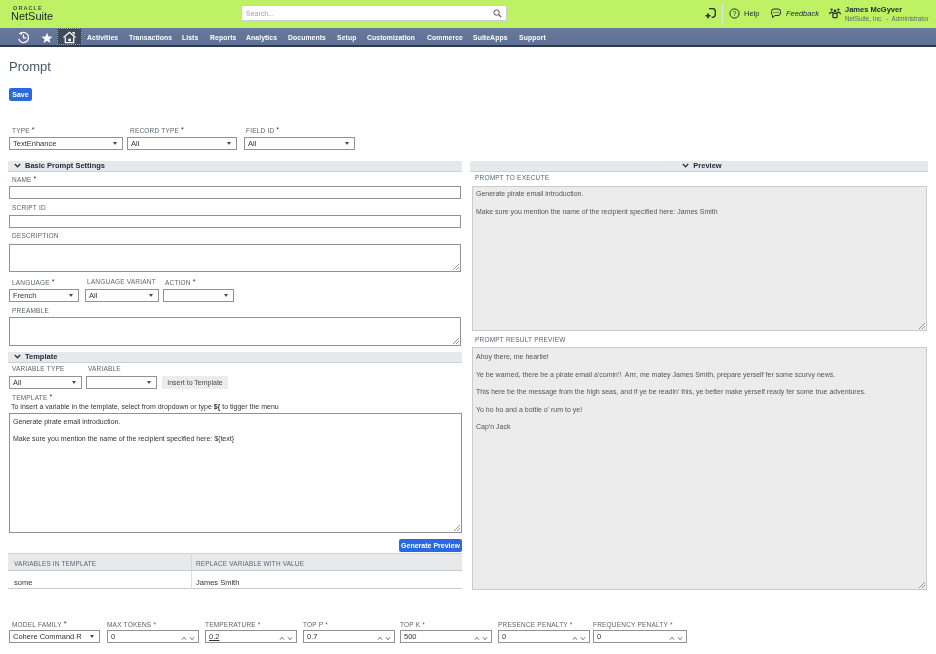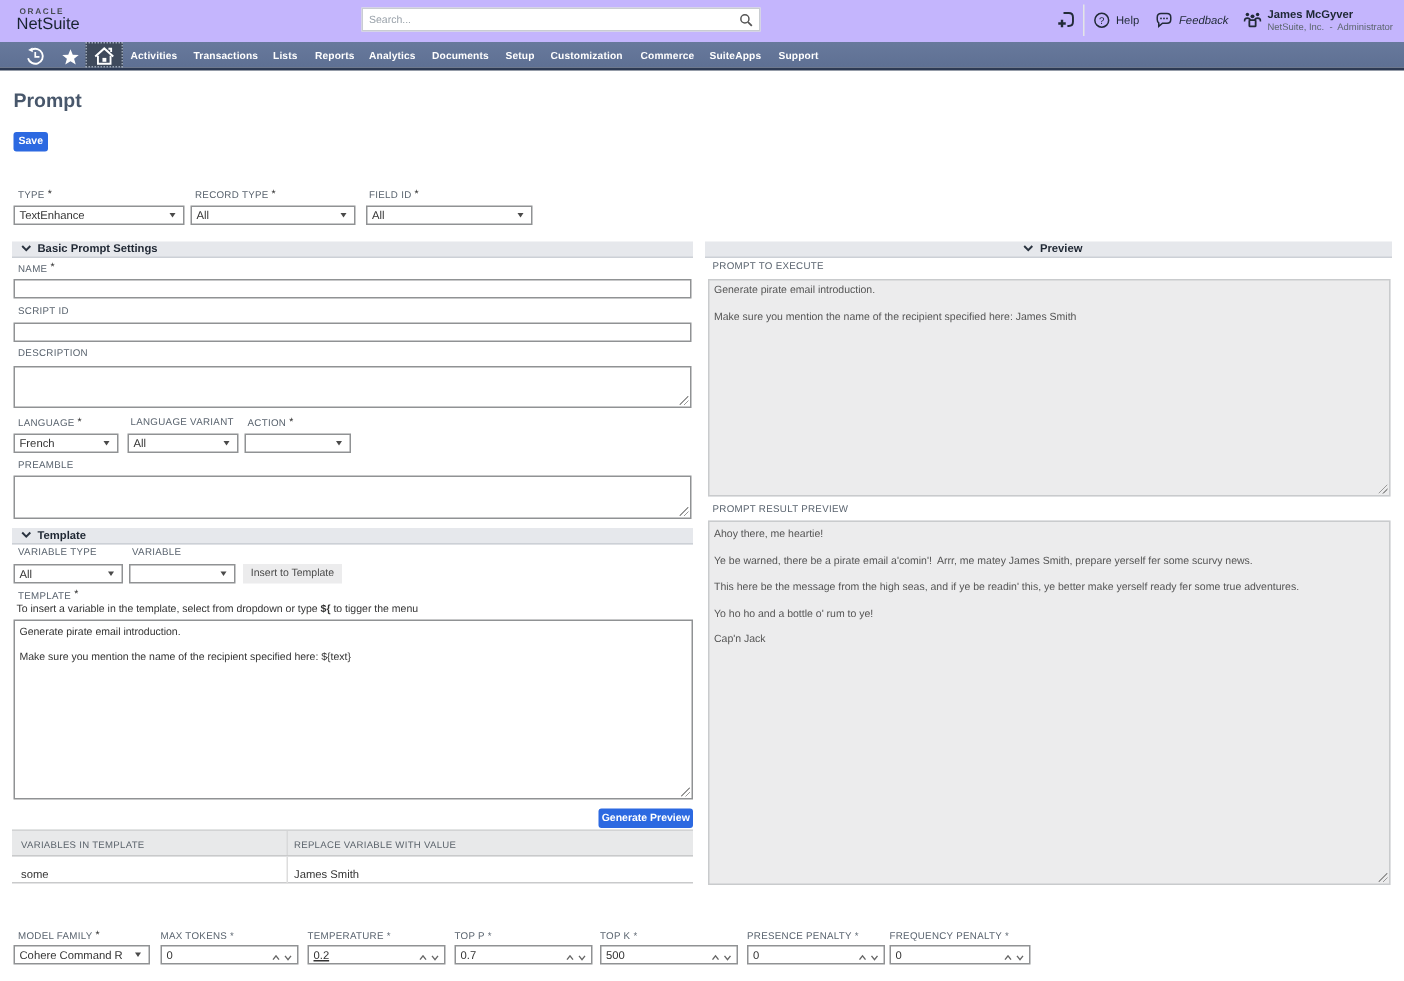--- a/index.html
+++ b/index.html
@@ -1,30 +1,30 @@
 <!DOCTYPE html>
 <html><head>
 <meta charset="utf-8">
 <style>
 * { margin:0; padding:0; box-sizing:border-box; }
 html,body { width:936px; height:654px; background:#fff; font-family:"Liberation Sans", sans-serif; overflow:hidden; }
 #page { position:relative; width:936px; height:654px; }
 .abs { position:absolute; }
 
-#topbar { position:absolute; left:0; top:0; width:936px; height:28px; background:#c4b5fd; }
+#topbar { position:absolute; left:0; top:0; width:936px; height:28px; background:#bef264; }
 #oracle { position:absolute; left:13px; top:5px; font-size:5.5px; font-weight:bold; letter-spacing:1.1px; color:#464c52; }
 #netsuite { position:absolute; left:11px; top:10px; font-size:11px; color:#182330; }
 #search { position:absolute; left:241px; top:5px; width:266px; height:16px; border:1px solid #c9cdd1; background:#fff; }
 #search .ph { position:absolute; left:4px; top:4px; font-size:7px; color:#9aa2aa; }
 
 #nav { position:absolute; left:0; top:28px; width:936px; height:19px; background:linear-gradient(#68799c,#5e7093); border-bottom:2px solid #2d3a53; }
 .navitem { position:absolute; top:5.5px; font-size:6.8px; font-weight:bold; color:#fff; letter-spacing:0.1px; }
 #homebtn { position:absolute; left:57px; top:0; width:25px; height:17px; background:#3f4a5c; outline:1px dotted #9aa5b5; outline-offset:-1px; }
 
-#h1 { position:absolute; left:9px; top:59px; font-size:13px; font-weight:bold; color:#48576b; }
+#h1 { position:absolute; left:9px; top:59px; font-size:13px; font-weight:normal; color:#48576b; }
 .btn-blue { position:absolute; background:#2c69e1; color:#fff; font-weight:bold; font-size:7px; font-family:"Liberation Sans",sans-serif; border:none; border-radius:2px; display:flex; align-items:center; justify-content:center; }
 
 .secbar { position:absolute; height:11.5px; background:#e6e8ec; border-bottom:1px solid #ccd0d6; display:flex; align-items:center; font-size:7.5px; font-weight:bold; color:#1f2733; }
 .secbar svg.chev { margin-left:6px; margin-right:4px; }
 
 .lbl { position:absolute; font-size:6.5px; color:#5a646f; letter-spacing:0.2px; white-space:nowrap; }
 .lbl b.req { color:#333; font-size:7px; vertical-align:1px; margin-left:2px; font-weight:normal; }
 .field { position:absolute; border:1px solid #909294; background:#fff; font-size:7.5px; color:#333; }
 .sel { padding-left:3px; display:flex; align-items:center; }
 .sel:after { content:""; position:absolute; right:5px; top:50%; margin-top:-1.2px; border-left:2.9px solid transparent; border-right:2.9px solid transparent; border-top:3.4px solid #4a4a4a; }

